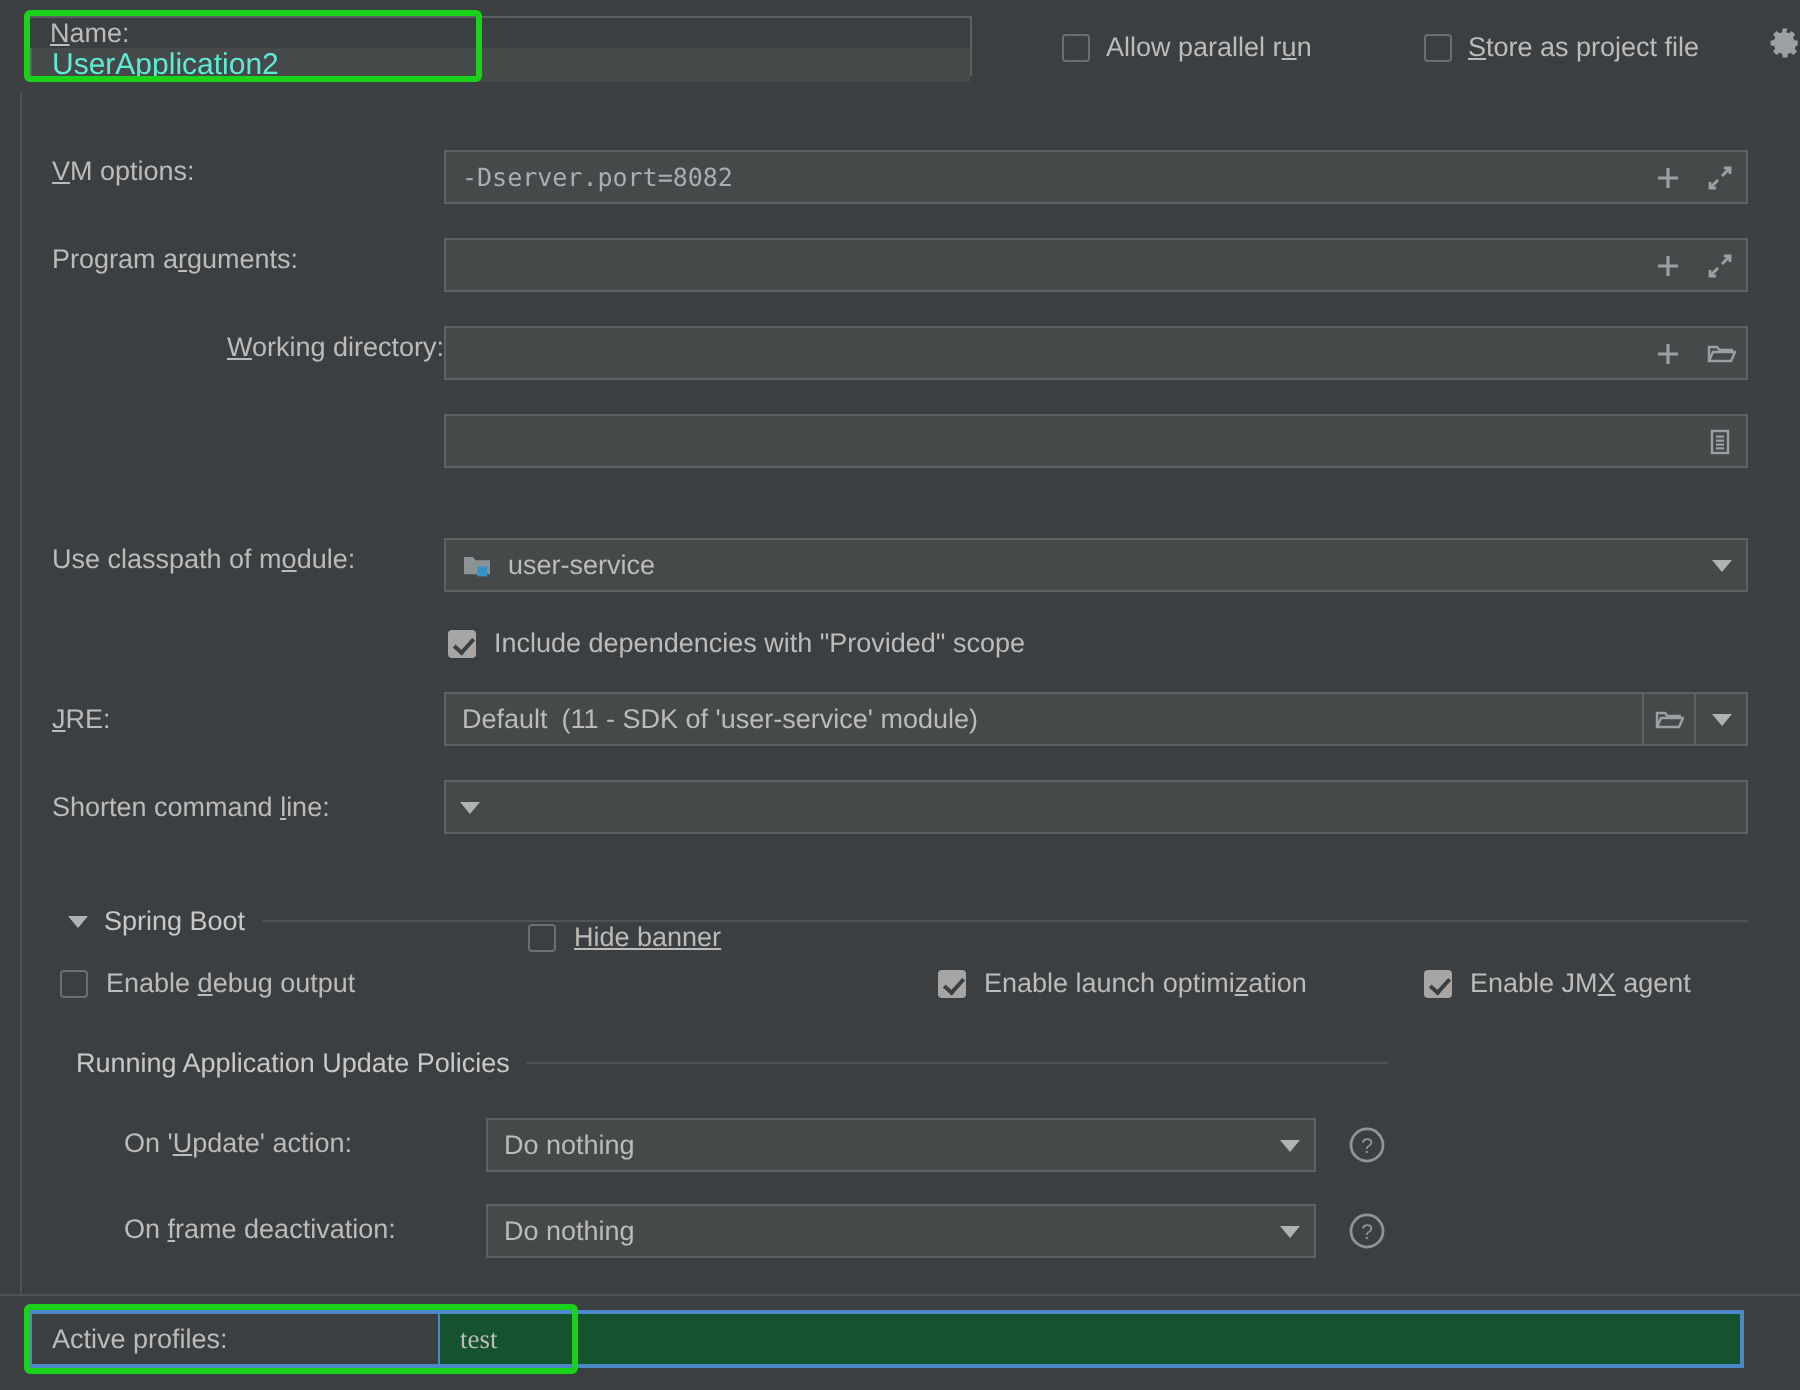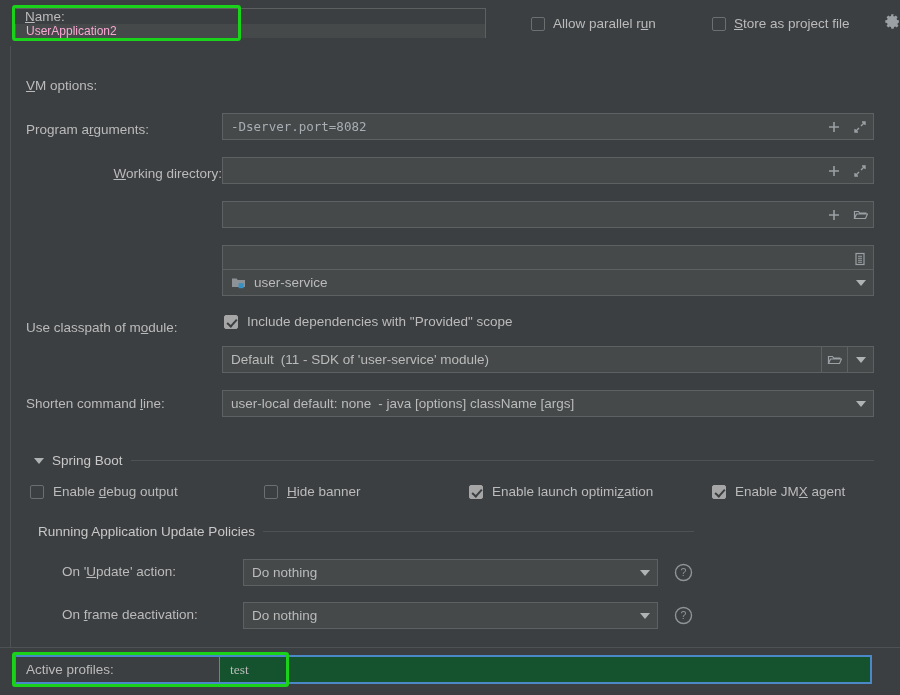--- a/index.html
+++ b/index.html
@@ -25,21 +25,21 @@
   #name-row {
     position: absolute; left: 14px; top: 8px; width: 472px; height: 30px;
     border: 1px solid #5e6060; background: #3c3f41; display: flex; align-items: stretch; flex-direction: column;
   }
   #name-label-cell {
     width: 72px; display: flex; align-items: center; padding-left: 10px;
     background: #3c3f41;
   }
   #name-input {
     flex: 1; background: #45494a; border: none; border-left: 1px solid #5e6060;
-    color: #f9a8d4; font-family: "Liberation Sans", sans-serif; font-size: 12px;
+    color: #5eead4; font-family: "Liberation Sans", sans-serif; font-size: 15px;
     padding: 0 10px; outline: none;
   }
   .greenbox {
     position: absolute; border: 3px solid #19d219; border-radius: 3px;
     pointer-events: none;
   }
   #greenbox-name { left: 12px; top: 5px; width: 229px; height: 36px; }
   #greenbox-profiles { left: 12px; top: 652px; width: 277px; height: 35px; }
 
   .topcheck { position: absolute; display: flex; align-items: center; gap: 8px; top: 16px; }
@@ -61,21 +61,21 @@
   
   #body { position: absolute; left: 0; top: 46px; width: 900px; height: 601px; }
   #leftrule { position: absolute; left: 10px; top: 0; width: 1px; height: 601px; background: #4e5254; }
 
   .row { position: absolute; left: 26px; display: flex; align-items: center; }
   .rlabel { width: 196px; }
 
   .field {
     position: absolute; left: 222px; height: 27px; background: #45494a;
     border: 1px solid #5e6254; border-color: #5e6062;
-    display: flex; align-items: center; margin-top: 38px;
+    display: flex; align-items: center;
   }
   .field .val {
     flex: 1; padding: 0 8px; color: #a9b7c6; white-space: nowrap; overflow: hidden;
     font-size: 13.5px;
   }
   .field .val.mono { font-family: "DejaVu Sans Mono", monospace; font-size: 12.5px; color: #a8aeb3; }
   .fieldbtn {
     width: 26px; height: 25px; display: flex; align-items: center; justify-content: center;
     flex: 0 0 auto;
   }
@@ -207,21 +207,21 @@
     <div class="field" style="top:161px; width:652px;">
       <span class="val"></span>
       <span class="fieldbtn">
         <svg width="14" height="14" viewBox="0 0 14 14">
             <rect x="3" y="1.5" width="8" height="11" fill="none" stroke="#9aa0a3" stroke-width="1.2"></rect>
             <path stroke="#9aa0a3" stroke-width="1.1" d="M5 4.3h4M5 6.3h4M5 8.3h4M5 10.2h4"></path>
           </svg>
       </span>
     </div>
 
-    <div class="row" style="top:226px;margin-top:48px;">
+    <div class="row" style="top:226px;">
       <span class="lbl rlabel"><span>Use classpath of m</span><span class="u">o</span><span>dule:</span></span>
     </div>
     <div class="combo" style="top:223px; width:652px;">
       <span class="cval">
         <span>
           <svg width="16" height="14" viewBox="0 0 16 14">
             <path fill="#8d9296" d="M1 2.5h4.5l1.3 1.6H14v7H1z"></path>
             <rect x="7.6" y="7.2" width="5" height="5" fill="#3592c4"></rect>
           </svg>
         </span>
@@ -230,59 +230,58 @@
       <span class="arrowbtn">
           <span class="caret"></span>
         </span>
     </div>
 
     <div class="sbcheck" style="left:224px; top:268px;">
       <span class="cbox checked"></span>
       <span class="lbl">Include dependencies with "Provided" scope</span>
     </div>
 
+    <div class="row" style="top:306px;">
+      <span class="lbl rlabel"><span></span><span class="u">J</span><span>RE:</span></span>
+    </div>
     <div class="combo" style="top:300px; width:652px;">
       <span class="cval">
         <span>Default</span>
         <span class="val dim" style="padding:0;">(11 - SDK of 'user-service' module)</span>
       </span>
       <span class="sepbtn">
         <svg width="15" height="14" viewBox="0 0 15 14">
             <path fill="none" stroke="#9aa0a3" stroke-width="1.2" d="M1.5 10.5V3.5h4l1.2 1.5h6.8M1.5 10.5l2-4.5h11l-2 4.5z"></path>
           </svg>
       </span>
       <span class="sepbtn">
           <span class="caret"></span>
         </span>
     </div>
 
     <div class="row" style="top:350px;">
       <span class="lbl rlabel"><span>Shorten command </span><span class="u">l</span><span>ine:</span></span>
     </div>
     <div class="combo" style="top:344px; width:652px;">
-      <span class="cval">
-        <span>user-local default: none</span>
-        <span class="val dim" style="padding:0;">- java [options] className [args]</span>
-      </span>
       <span class="arrowbtn">
           <span class="caret"></span>
         </span>
     </div>
 
     <div class="grouphdr" style="left:34px; top:407px; width:840px;">
       <span class="tri"></span>
       <span class="lbl" style="color:#c8c8c8;"><span>Sprin</span><span class="u">g</span><span> Boot</span></span>
       <span class="line"></span>
     </div>
 
     <div class="sbcheck" style="left:30px; top:438px;">
       <span class="cbox"></span>
       <span class="lbl"><span>Enable </span><span class="u">d</span><span>ebug output</span></span>
     </div>
-    <div class="sbcheck" style="left:264px; top:438px;">
+    <div class="sbcheck" style="left:264px; top:415px;text-decoration:underline;">
       <span class="cbox"></span>
       <span class="lbl"><span></span><span class="u">H</span><span>ide banner</span></span>
     </div>
     <div class="sbcheck" style="left:469px; top:438px;">
       <span class="cbox checked"></span>
       <span class="lbl"><span>Enable launch optimi</span><span class="u">z</span><span>ation</span></span>
     </div>
     <div class="sbcheck" style="left:712px; top:438px;">
       <span class="cbox checked"></span>
       <span class="lbl"><span>Enable JM</span><span class="u">X</span><span> agent</span></span>

